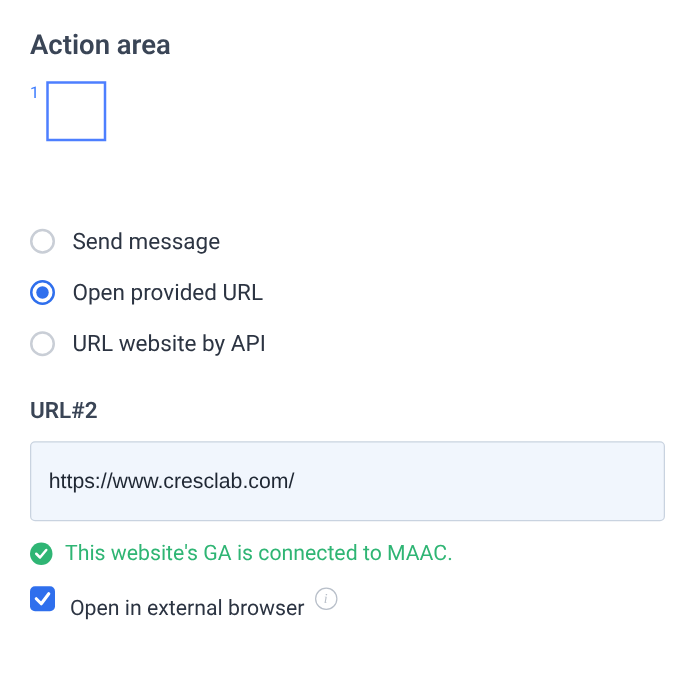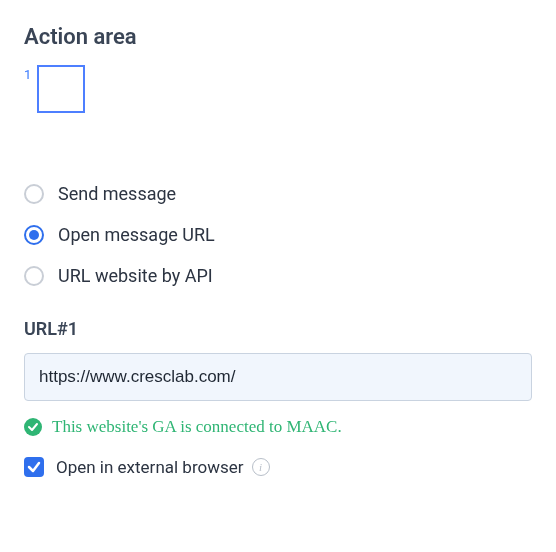--- a/index.html
+++ b/index.html
@@ -32,21 +32,20 @@
     width: 48px;
     height: 48px;
     border: 2px solid #4d7fff;
     background: #fff;
   }
   .radio-group {
     margin-bottom: 22px;
   }
   .radio-row {
     display: flex;
-    align-items: center;
     padding: 10px 0;
     cursor: pointer;
   }
   .radio-circle {
     width: 20px;
     height: 20px;
     border: 2px solid #c9ced6;
     border-radius: 50%;
     margin-right: 14px;
     position: relative;
@@ -68,34 +67,33 @@
     color: #2c3442;
   }
   .field-label {
     font-size: 18px;
     font-weight: 600;
     color: #3a4556;
     margin-bottom: 14px;
   }
   .url-input {
     width: 100%;
-    height: 48px;
+    height: 64px;
     border: 1px solid #c9d3e0;
     background: #f1f6fd;
     border-radius: 4px;
     font-size: 17px;
     padding: 0 14px;
     color: #1f2733;
     margin-bottom: 16px;
   }
   .status-row {
     display: flex;
     align-items: center;
-    margin-bottom: 20px;
-    font-family: Liberation Serif, serif;
+    margin-bottom: 8px;
   }
   .status-icon {
     width: 18px;
     height: 18px;
     border-radius: 50%;
     background: #2fb574;
     margin-right: 10px;
     position: relative;
     flex-shrink: 0;
   }
@@ -124,20 +122,21 @@
   }
   .checkbox svg {
     position: absolute;
     top: 3px;
     left: 3px;
   }
   .checkbox-label {
     font-size: 17px;
     color: #2c3442;
     margin-right: 8px;
+    margin-top: 16px;
   }
   .info-icon {
     width: 18px;
     height: 18px;
     border: 1.5px solid #b8bfc9;
     border-radius: 50%;
     display: inline-flex;
     align-items: center;
     justify-content: center;
     font-size: 11px;
@@ -159,29 +158,29 @@
   <div class="preview-box"></div>
 </div>
 
 <div class="radio-group">
   <div class="radio-row">
     <span class="radio-circle"></span>
     <span class="radio-label">Send message</span>
   </div>
   <div class="radio-row">
     <span class="radio-circle selected"></span>
-    <span class="radio-label">Open message URL</span>
+    <span class="radio-label">Open provided URL</span>
   </div>
   <div class="radio-row">
     <span class="radio-circle"></span>
     <span class="radio-label">URL website by API</span>
   </div>
 </div>
 
-<div class="field-label">URL#1</div>
+<div class="field-label">URL#2</div>
 
 <input type="text" class="url-input" value="https://www.cresclab.com/" style="">
 
 <div class="status-row">
   <span class="status-icon">
     <svg width="12" height="12" viewBox="0 0 12 12">
         <path d="M2 6 L5 9 L10 3" stroke="#fff" stroke-width="2" fill="none" stroke-linecap="round" stroke-linejoin="round"></path>
       </svg>
   </span>
   <span class="status-text">This website's GA is connected to MAAC.</span>

